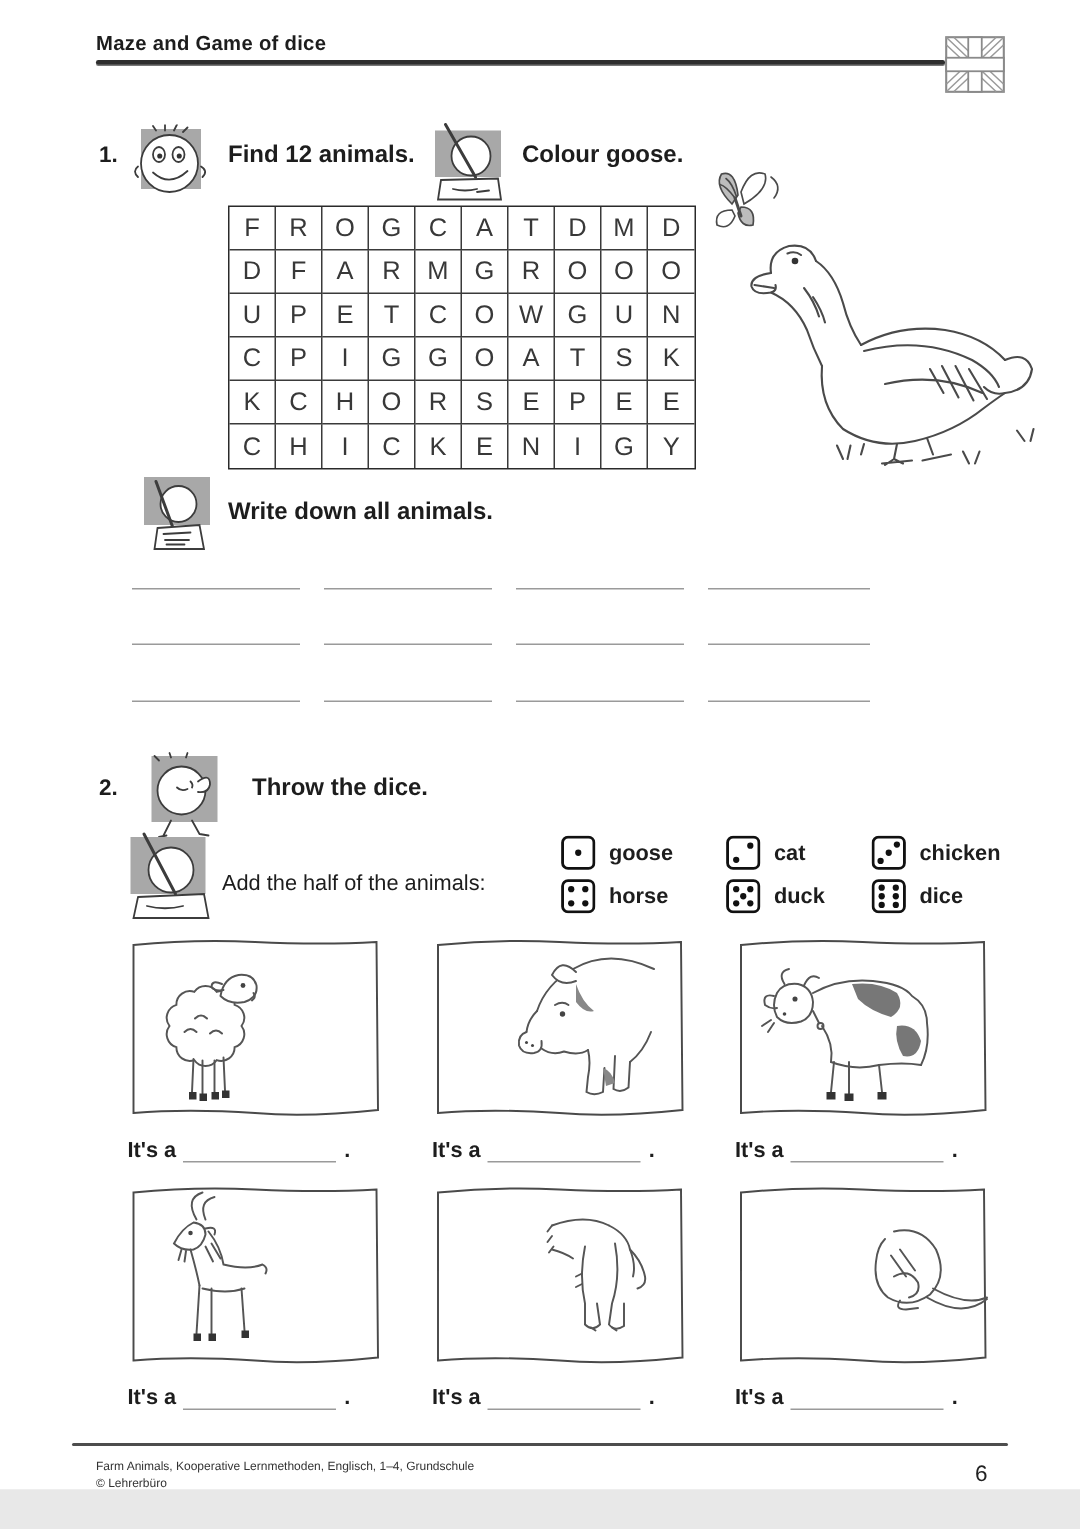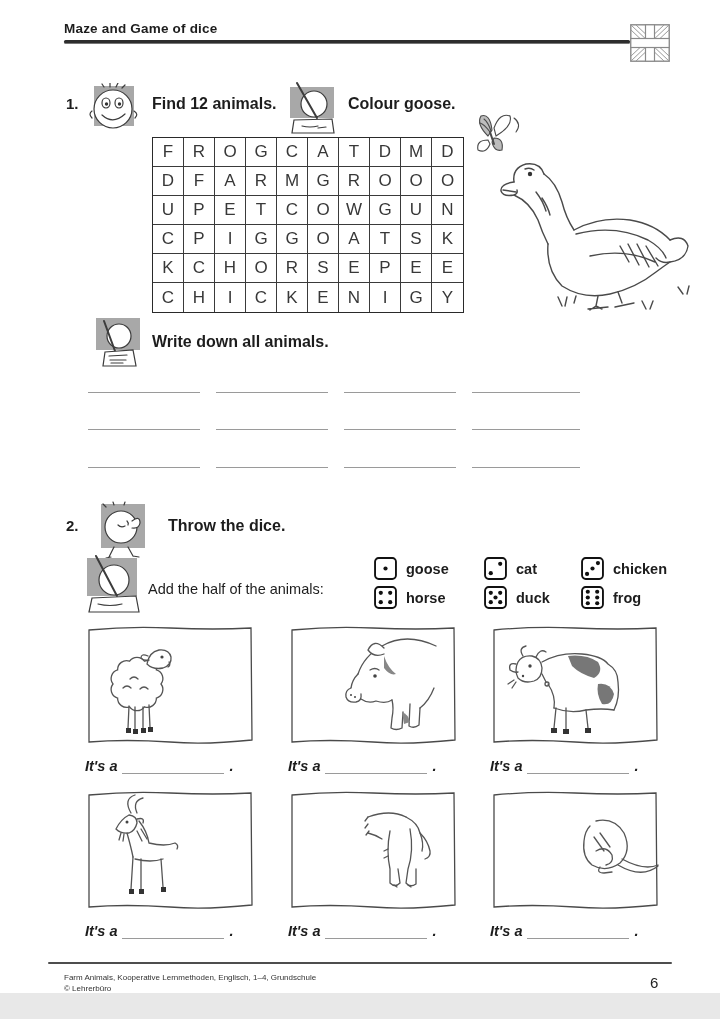--- a/index.html
+++ b/index.html
@@ -42,21 +42,21 @@
     left:374px;top:554px;
     display:grid;grid-template-columns:110px 97px 120px;grid-template-rows:29px 29px;
     grid-auto-flow:column;align-items:center;
   }
   .legend-entry{display:flex;align-items:center;}
   .legend-entry .die{flex:0 0 auto;}
   .legend-label{margin-left:9px;font-size:14.5px;font-weight:bold;}
   .add-task{left:148px;top:581px;font-size:14.5px;font-weight:normal;}
   
   .pic-cell{position:absolute;width:170px;}
-  .caption{display:flex;align-items:flex-end;margin-top:7px;font-size:14.5px;font-weight:bold;color:#1d1d1d;font-style:italic;}
+  .caption{display:flex;align-items:flex-end;margin-top:7px;font-size:14.5px;font-weight:bold;color:#1d1d1d;}
   .caption-line{width:102px;height:14px;border-bottom:1.6px solid #9a9a9a;margin:0 5px;}
   
   .footer-rule{left:48px;top:962px;width:624px;height:2px;background:#4d4d4d;border-radius:1px;}
   .footer-text1{left:64px;top:973px;font-size:8px;color:#333;}
   .footer-text2{left:64px;top:984px;font-size:8px;color:#333;text-align:right;}
   .page-number{left:650px;top:974px;font-size:15px;color:#222;}
   .scan-smudge{left:92px;top:1012px;width:628px;height:3px;background:#4a4a4a;opacity:.65;border-radius:2px;}
 </style>
 </head>
 <body>
@@ -297,21 +297,21 @@
       <div class="legend-entry">
         <svg class="die" width="23" height="23" viewBox="0 0 22 22">
     <rect x="1" y="1" width="20" height="20" rx="3.5" fill="#fff" stroke="#111" stroke-width="1.8"></rect>
           <circle cx="6.5" cy="5.5" r="2" fill="#111"></circle>
           <circle cx="15.5" cy="5.5" r="2" fill="#111"></circle>
           <circle cx="6.5" cy="11" r="2" fill="#111"></circle>
           <circle cx="15.5" cy="11" r="2" fill="#111"></circle>
           <circle cx="6.5" cy="16.5" r="2" fill="#111"></circle>
           <circle cx="15.5" cy="16.5" r="2" fill="#111"></circle>
         </svg>
-        <span class="legend-label">frog</span>
+        <span class="legend-label">dice</span>
       </div>
     </div>
 
   <div class="abs footer-rule"></div>
   <div class="abs footer-text1">Farm Animals, Kooperative Lernmethoden, Englisch, 1–4, Grundschule</div>
   <div class="abs footer-text2">© Lehrerbüro</div>
   <div class="abs page-number">6</div>
   <div class="abs scan-smudge"></div>
 <div class="pic-cell" style="left: 85px; top: 624px;"><svg width="170" height="123" viewBox="0 0 170 123">
         <path d="M4,6 Q45,2 85,4 Q130,6 166,4 L167,116 Q120,121 85,118 Q40,115 4,118 Z" stroke="#4a4a4a" stroke-width="1.3" fill="#fff"></path>

